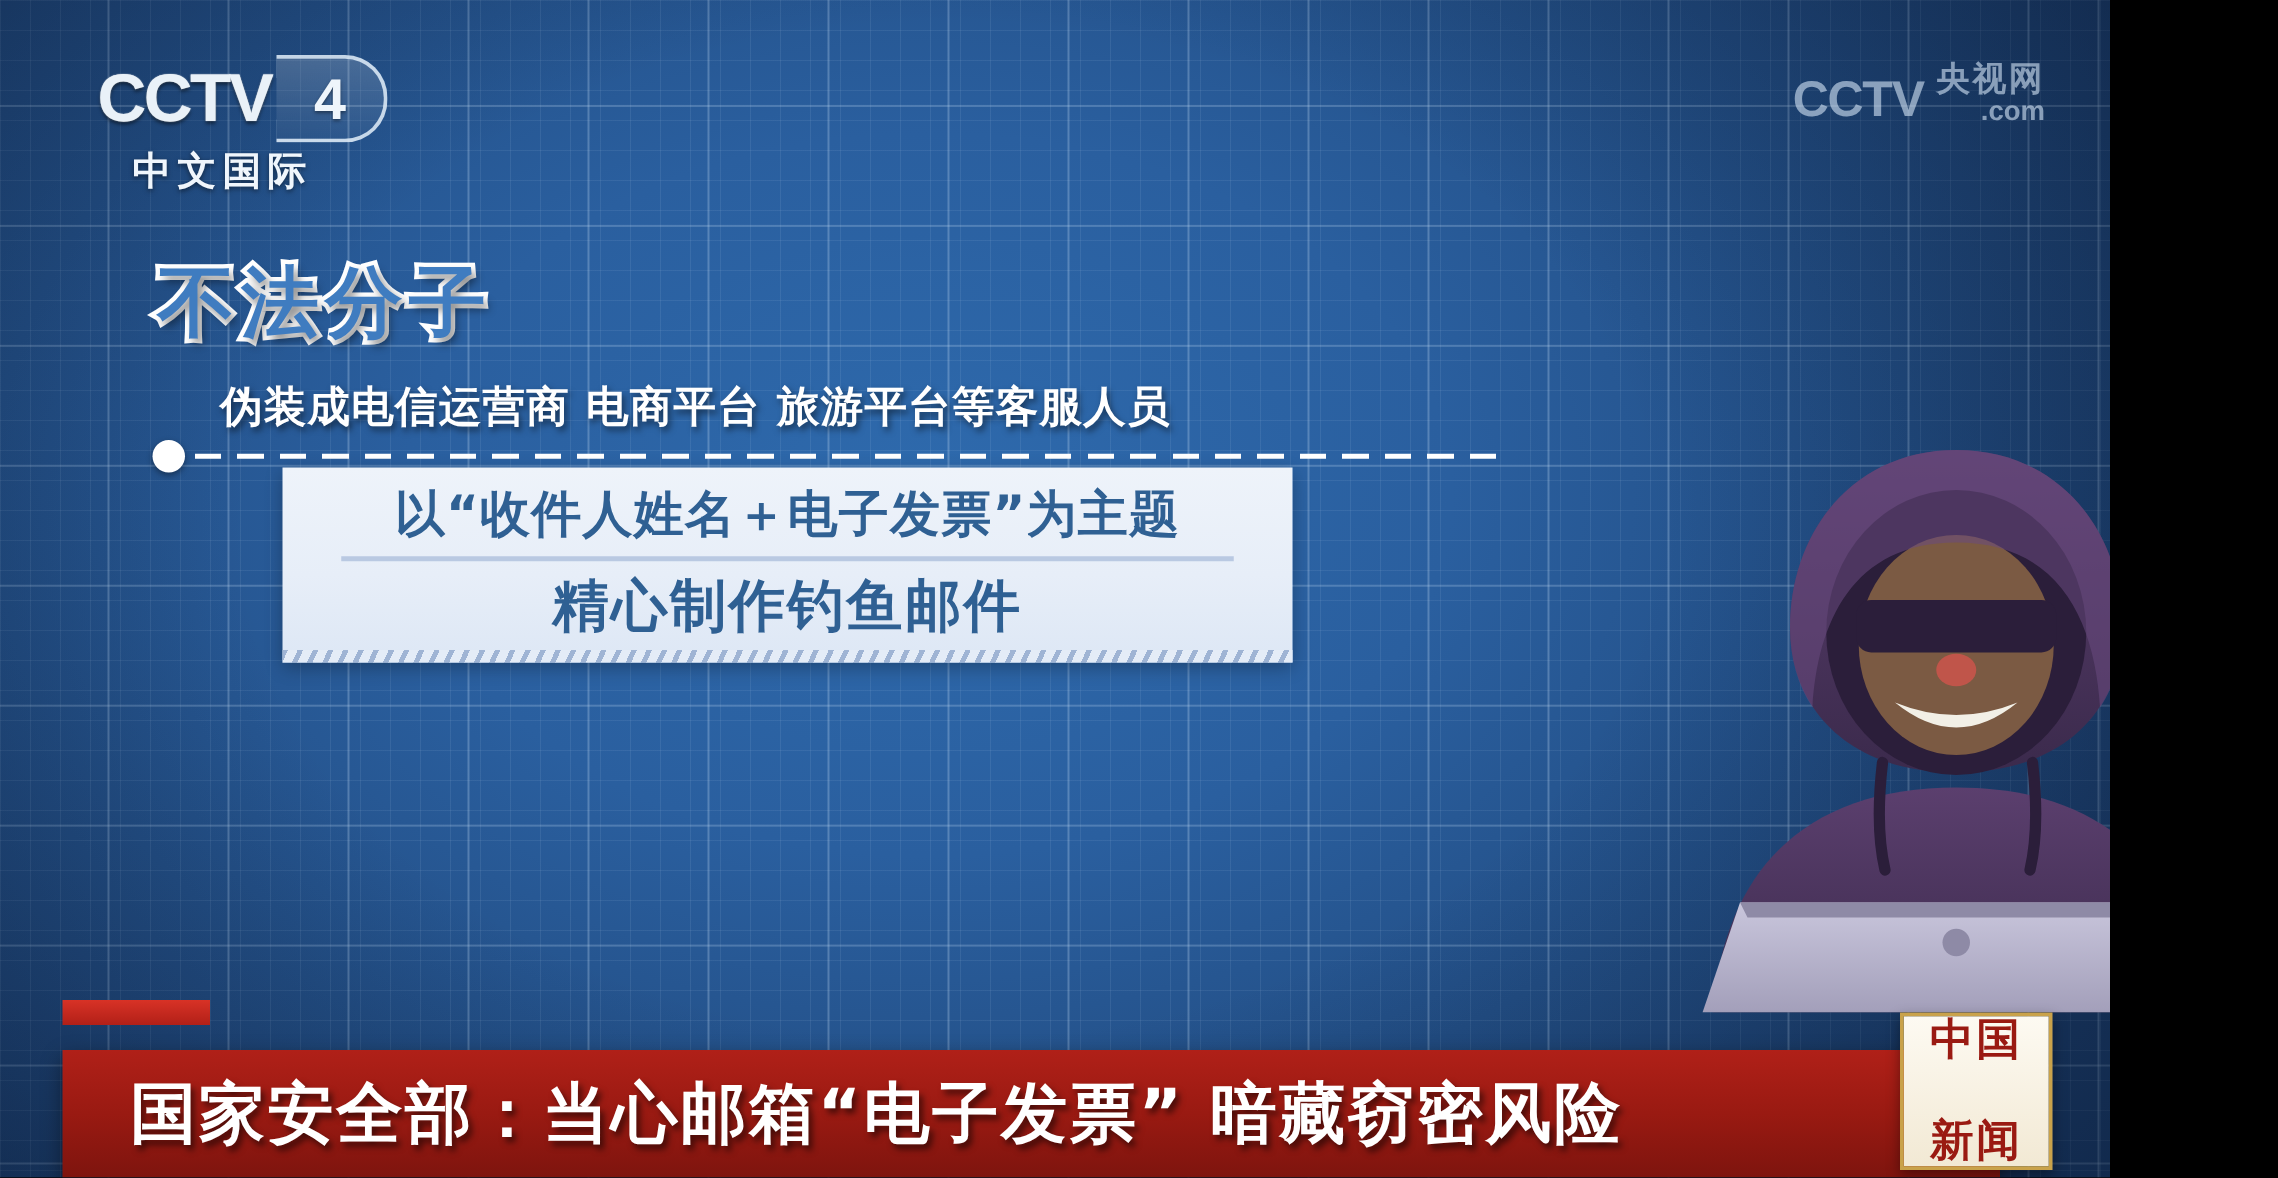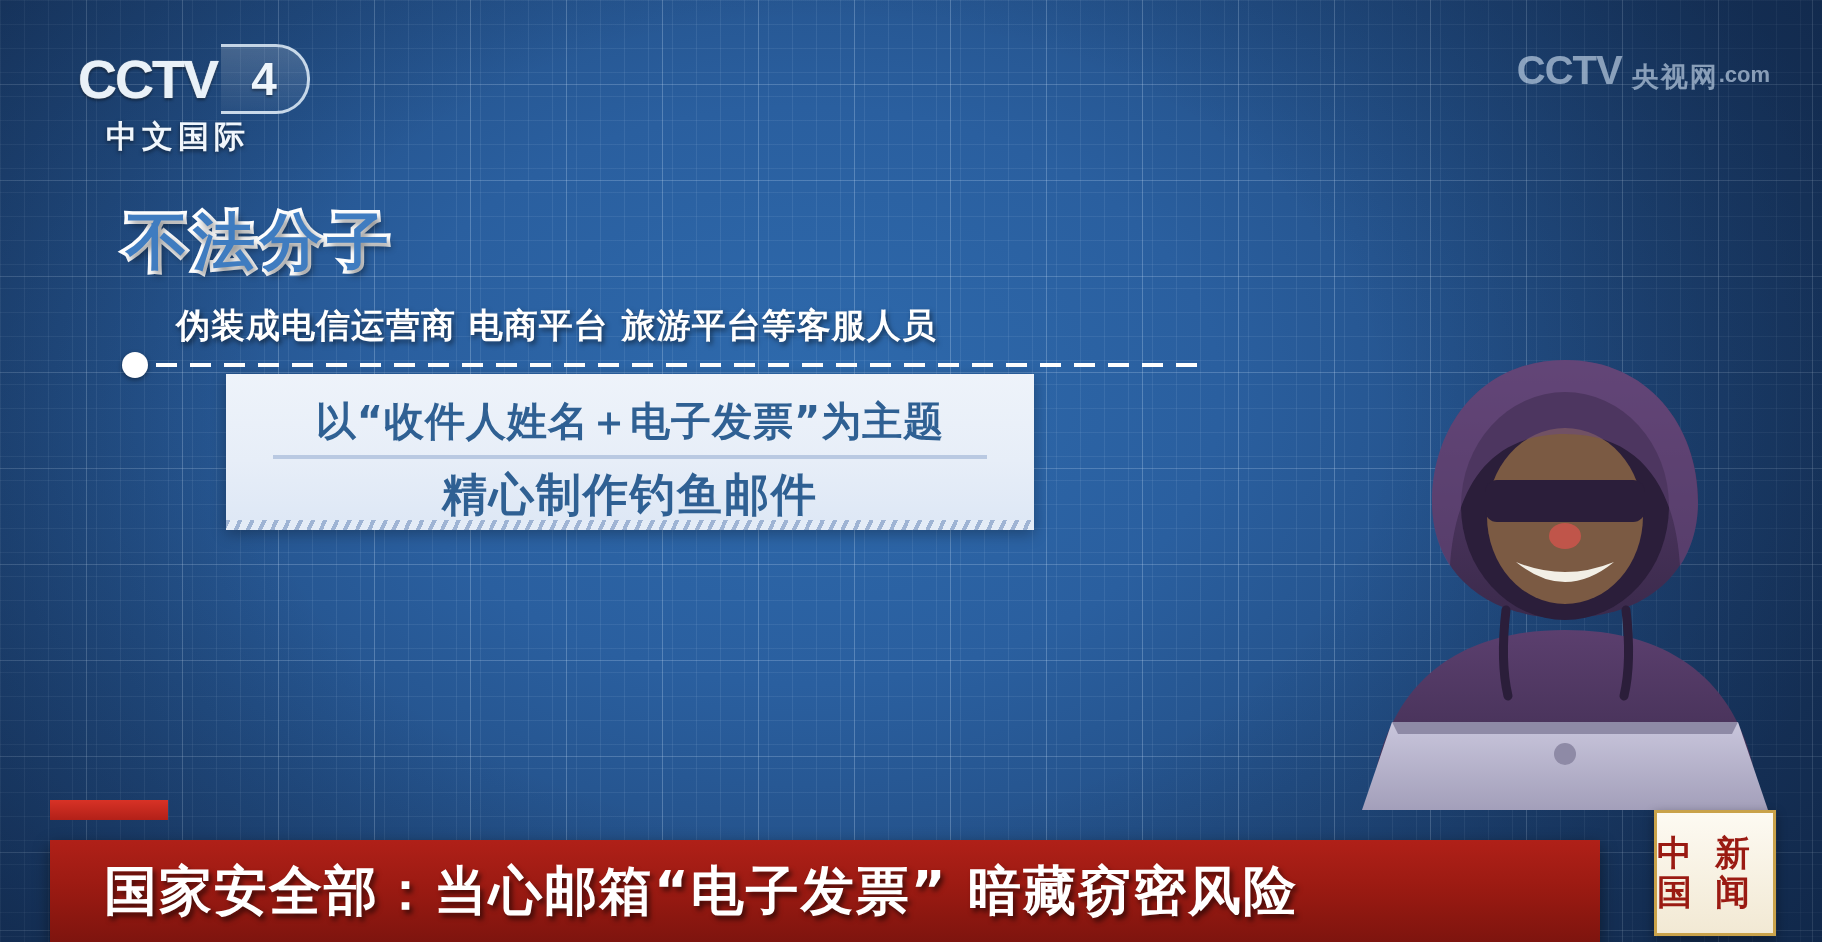--- a/index.html
+++ b/index.html
@@ -1,20 +1,20 @@
 <!DOCTYPE html>
 <html lang="zh"><head>
 <meta charset="utf-8">
 <title>CCTV-4 News Graphic</title>
 <style>
   html,body{margin:0;padding:0;background:#000;}
   body{font-family:"Liberation Sans","DejaVu Sans",sans-serif;}
 
   #stage{
-    position:relative;width:1822px;height:942px;overflow:hidden;
+    position:relative;width:1688px;height:942px;overflow:hidden;
     background:
       radial-gradient(ellipse 1100px 760px at 44% 42%, #2e6aad 0%, #2a5f9f 38%, #234f86 68%, #1d3f6d 100%);
   }
 
   
   .grid-lines{position:absolute;inset:0;
     background-image:
       repeating-linear-gradient(to right, rgba(190,215,240,.30) 0 1.5px, rgba(190,215,240,0) 1.5px 96px),
       repeating-linear-gradient(to bottom, rgba(190,215,240,.26) 0 1.5px, rgba(190,215,240,0) 1.5px 96px);
     background-position:-10px 0, 0 -12px;
@@ -48,21 +48,21 @@
   .c4-sub{
     margin-top:6px;margin-left:28px;font-size:31px;font-weight:bold;letter-spacing:5px;
     color:#f0f6fc;text-shadow:0 2px 4px rgba(0,0,0,.5);
     font-family:"DejaVu Sans","Liberation Sans",sans-serif;
   }
 
   
   #cctvcom{position:absolute;right:52px;top:50px;display:flex;align-items:flex-end;gap:10px;opacity:.62;}
   .wm-left{display:flex;flex-direction:column;align-items:flex-start;}
   .wm-cctv{font-size:40px;font-weight:bold;letter-spacing:-1px;color:#cfe0f2;line-height:1;}
-  .wm-right{display:flex;flex-direction:row;align-items:flex-start;}
+  .wm-right{display:flex;flex-direction:column;align-items:flex-end;}
   .wm-cn{font-size:27px;font-weight:bold;letter-spacing:2px;color:#cfe0f2;line-height:1;
          font-family:"DejaVu Sans","Liberation Sans",sans-serif;}
   .wm-com{font-size:22px;font-weight:bold;color:#cfe0f2;line-height:1;margin-top:1px;}
 
   
   #kicker{
     position:absolute;left:126px;top:200px;
     font-size:62px;font-weight:bold;letter-spacing:5px;
     font-family:"DejaVu Sans","Liberation Sans",sans-serif;
     color:#3f7cc0;
@@ -90,21 +90,21 @@
     background:repeating-linear-gradient(to right,#ffffff 0 21px, rgba(255,255,255,0) 21px 34px);
   }
 
   
   #panel{
     position:absolute;left:226px;top:374px;width:808px;height:156px;
     background:linear-gradient(180deg,#eef3fa 0%, #e7eef8 55%, #dde7f5 100%);
     box-shadow:0 4px 14px rgba(0,0,0,.30);
   }
   .panel-l1{
-    text-align:center;padding-top:20px;
+    text-align:center;padding-top:10px;
     font-size:40px;font-weight:bold;letter-spacing:1px;color:#2f6093;
     font-family:"DejaVu Sans","Liberation Sans",sans-serif;
     white-space:nowrap;
   }
   .panel-divider{
     margin:6px auto 0;width:714px;height:4px;background:#b9c9e2;
   }
   .panel-l2{
     text-align:center;padding-top:6px;
     font-size:45px;font-weight:bold;letter-spacing:2px;color:#2f6093;
@@ -135,21 +135,21 @@
     flex:1;padding-left:54px;
     font-size:53px;font-weight:bold;letter-spacing:2px;color:#ffffff;
     font-family:"DejaVu Sans","Liberation Sans",sans-serif;
     text-shadow:3px 4px 5px rgba(0,0,0,.55);
     white-space:nowrap;
   }
   #news-badge{
     position:absolute;right:46px;top:810px;width:116px;height:120px;
     background:linear-gradient(180deg,#fdfaf2 0%, #f2e9d4 100%);
     border:3px solid #c9a24a;
-    display:flex;flex-direction:row;align-items:center;justify-content:flex-start;
+    display:flex;flex-direction:column;align-items:center;justify-content:space-between;
     box-shadow:0 4px 10px rgba(0,0,0,.4);
   }
   #news-badge span{
     font-size:35px;font-weight:bold;color:#9a1a12;line-height:1.12;letter-spacing:2px;
     font-family:"DejaVu Sans","Liberation Sans",sans-serif;
   }
 </style>
 </head>
 <body>
 

